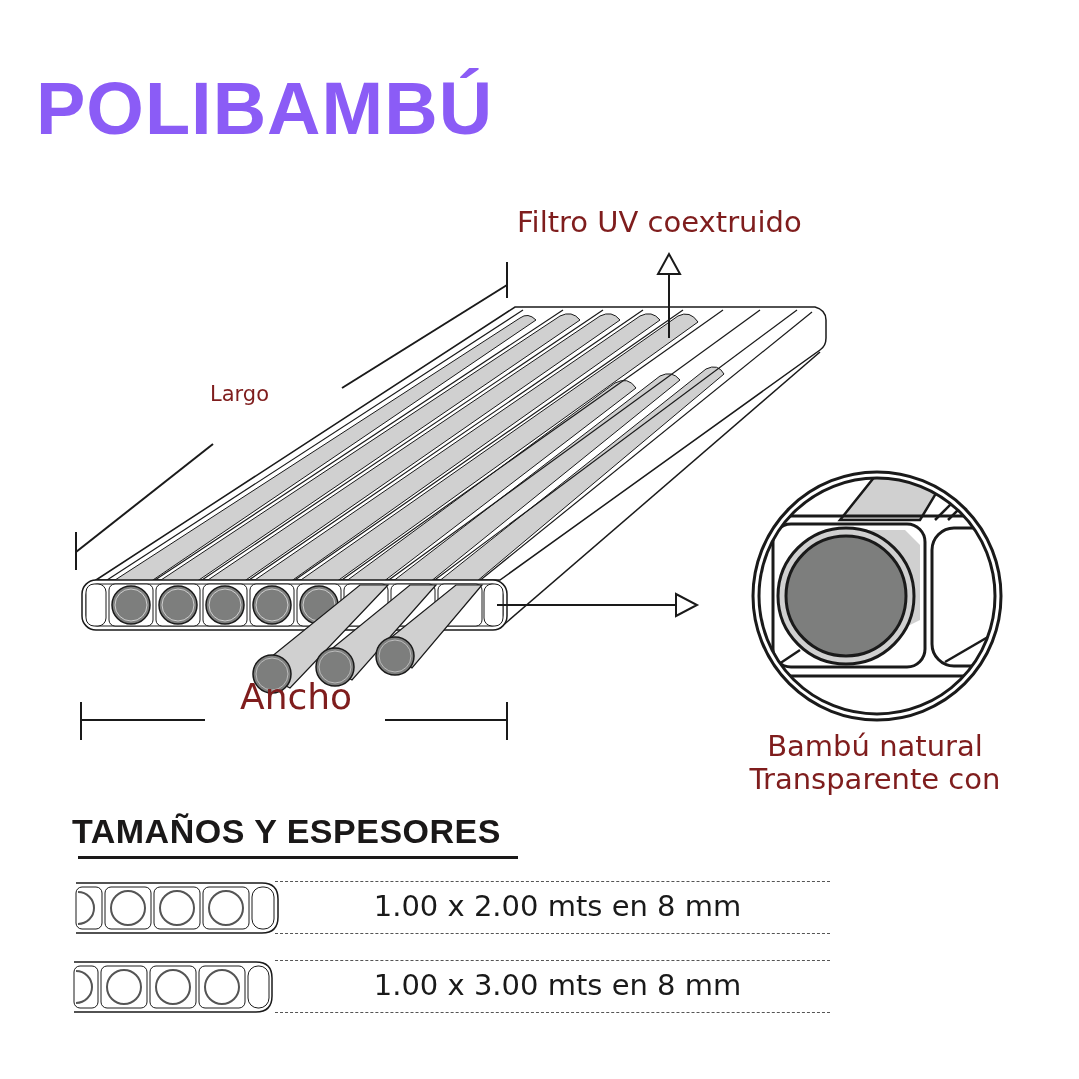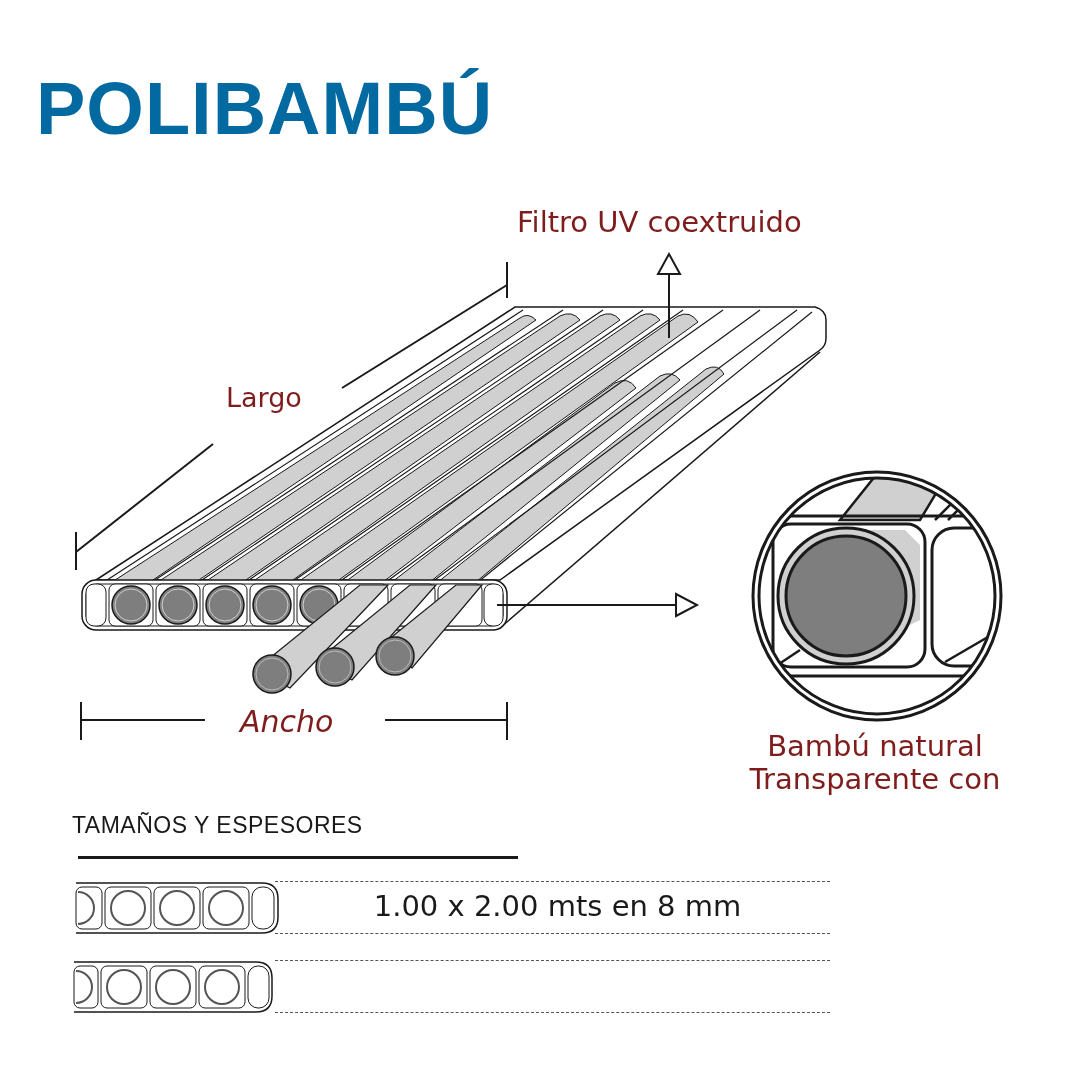--- a/index.html
+++ b/index.html
@@ -1,23 +1,23 @@
 <!DOCTYPE html>
 <html><head>
 <meta charset="utf-8">
 <style>
   html, body { margin:0; padding:0; background:#ffffff; }
   body { width:1079px; height:1079px; position:relative; overflow:hidden; font-family:"Liberation Sans", sans-serif; color:#1a1a1a; }
-  .title { position:absolute; left:36px; top:72px; font-size:74px; font-weight:bold; letter-spacing:1px; color:#0369a1; line-height:1; }
+  .title { position:absolute; left:36px; top:72px; font-size:74px; font-weight:bold; letter-spacing:1px; color:#8b5cf6; line-height:1; }
   .lbl { position:absolute; font-family:"DejaVu Sans", sans-serif; font-weight:normal; color:#7f1d1d; white-space:nowrap; }
   .lbl-uv { left:517px; top:205px; font-size:29px; }
-  .lbl-largo { left:226px; top:382px; font-size:27px; }
-  .lbl-ancho { left:240px; top:704px; font-size:30px;font-style:italic; }
+  .lbl-largo { left:210px; top:382px; font-size:21px; }
+  .lbl-ancho { left:240px; top:676px; font-size:36px; }
   .lbl-detail { left:720px; top:730px; width:310px; text-align:center; font-size:29px; line-height:33px; }
-  .section-title { position:absolute; left:72px; top:812px; font-size:23px; font-weight:normal; letter-spacing:0.5px; color:#1a1818; }
+  .section-title { position:absolute; left:72px; top:812px; font-size:34px; font-weight:bold; letter-spacing:0.5px; color:#1a1818; }
   .section-rule { position:absolute; left:78px; top:856px; width:440px; height:3px; background:#1a1818; }
   .size-row { position:absolute; left:0; width:1079px; height:60px; }
   .size-row .dash-top, .size-row .dash-bot { position:absolute; left:275px; width:555px; border-top:1.5px dashed #555; }
   .size-row .dash-top { top:0; }
   .size-row .dash-bot { top:52px; }
   .size-row .size-text { position:absolute; left:275px; width:565px; text-align:center; top:8px; font-family:"DejaVu Sans", sans-serif; font-size:29px; color:#1a1a1a; }
   .size-row svg { position:absolute; left:74px; top:0; }
   svg.main { position:absolute; left:0; top:0; }
 </style>
 </head>
@@ -195,14 +195,15 @@
       <rect x="127" y="6" width="46" height="42" rx="6"></rect>
       <rect x="176" y="6" width="21" height="42" rx="10"></rect>
     </g>
     <g fill="none" stroke="#555" stroke-width="2">
       <path d="M4 11 A16 16 0 0 1 4 43"></path>
       <circle cx="52" cy="27" r="17"></circle>
       <circle cx="101" cy="27" r="17"></circle>
       <circle cx="150" cy="27" r="17"></circle>
     </g>
   </svg>
+  <div class="size-text">1.00 x 3.00 mts en 8 mm</div>
   <div class="dash-bot"></div>
 </div>
 
 </body></html>

